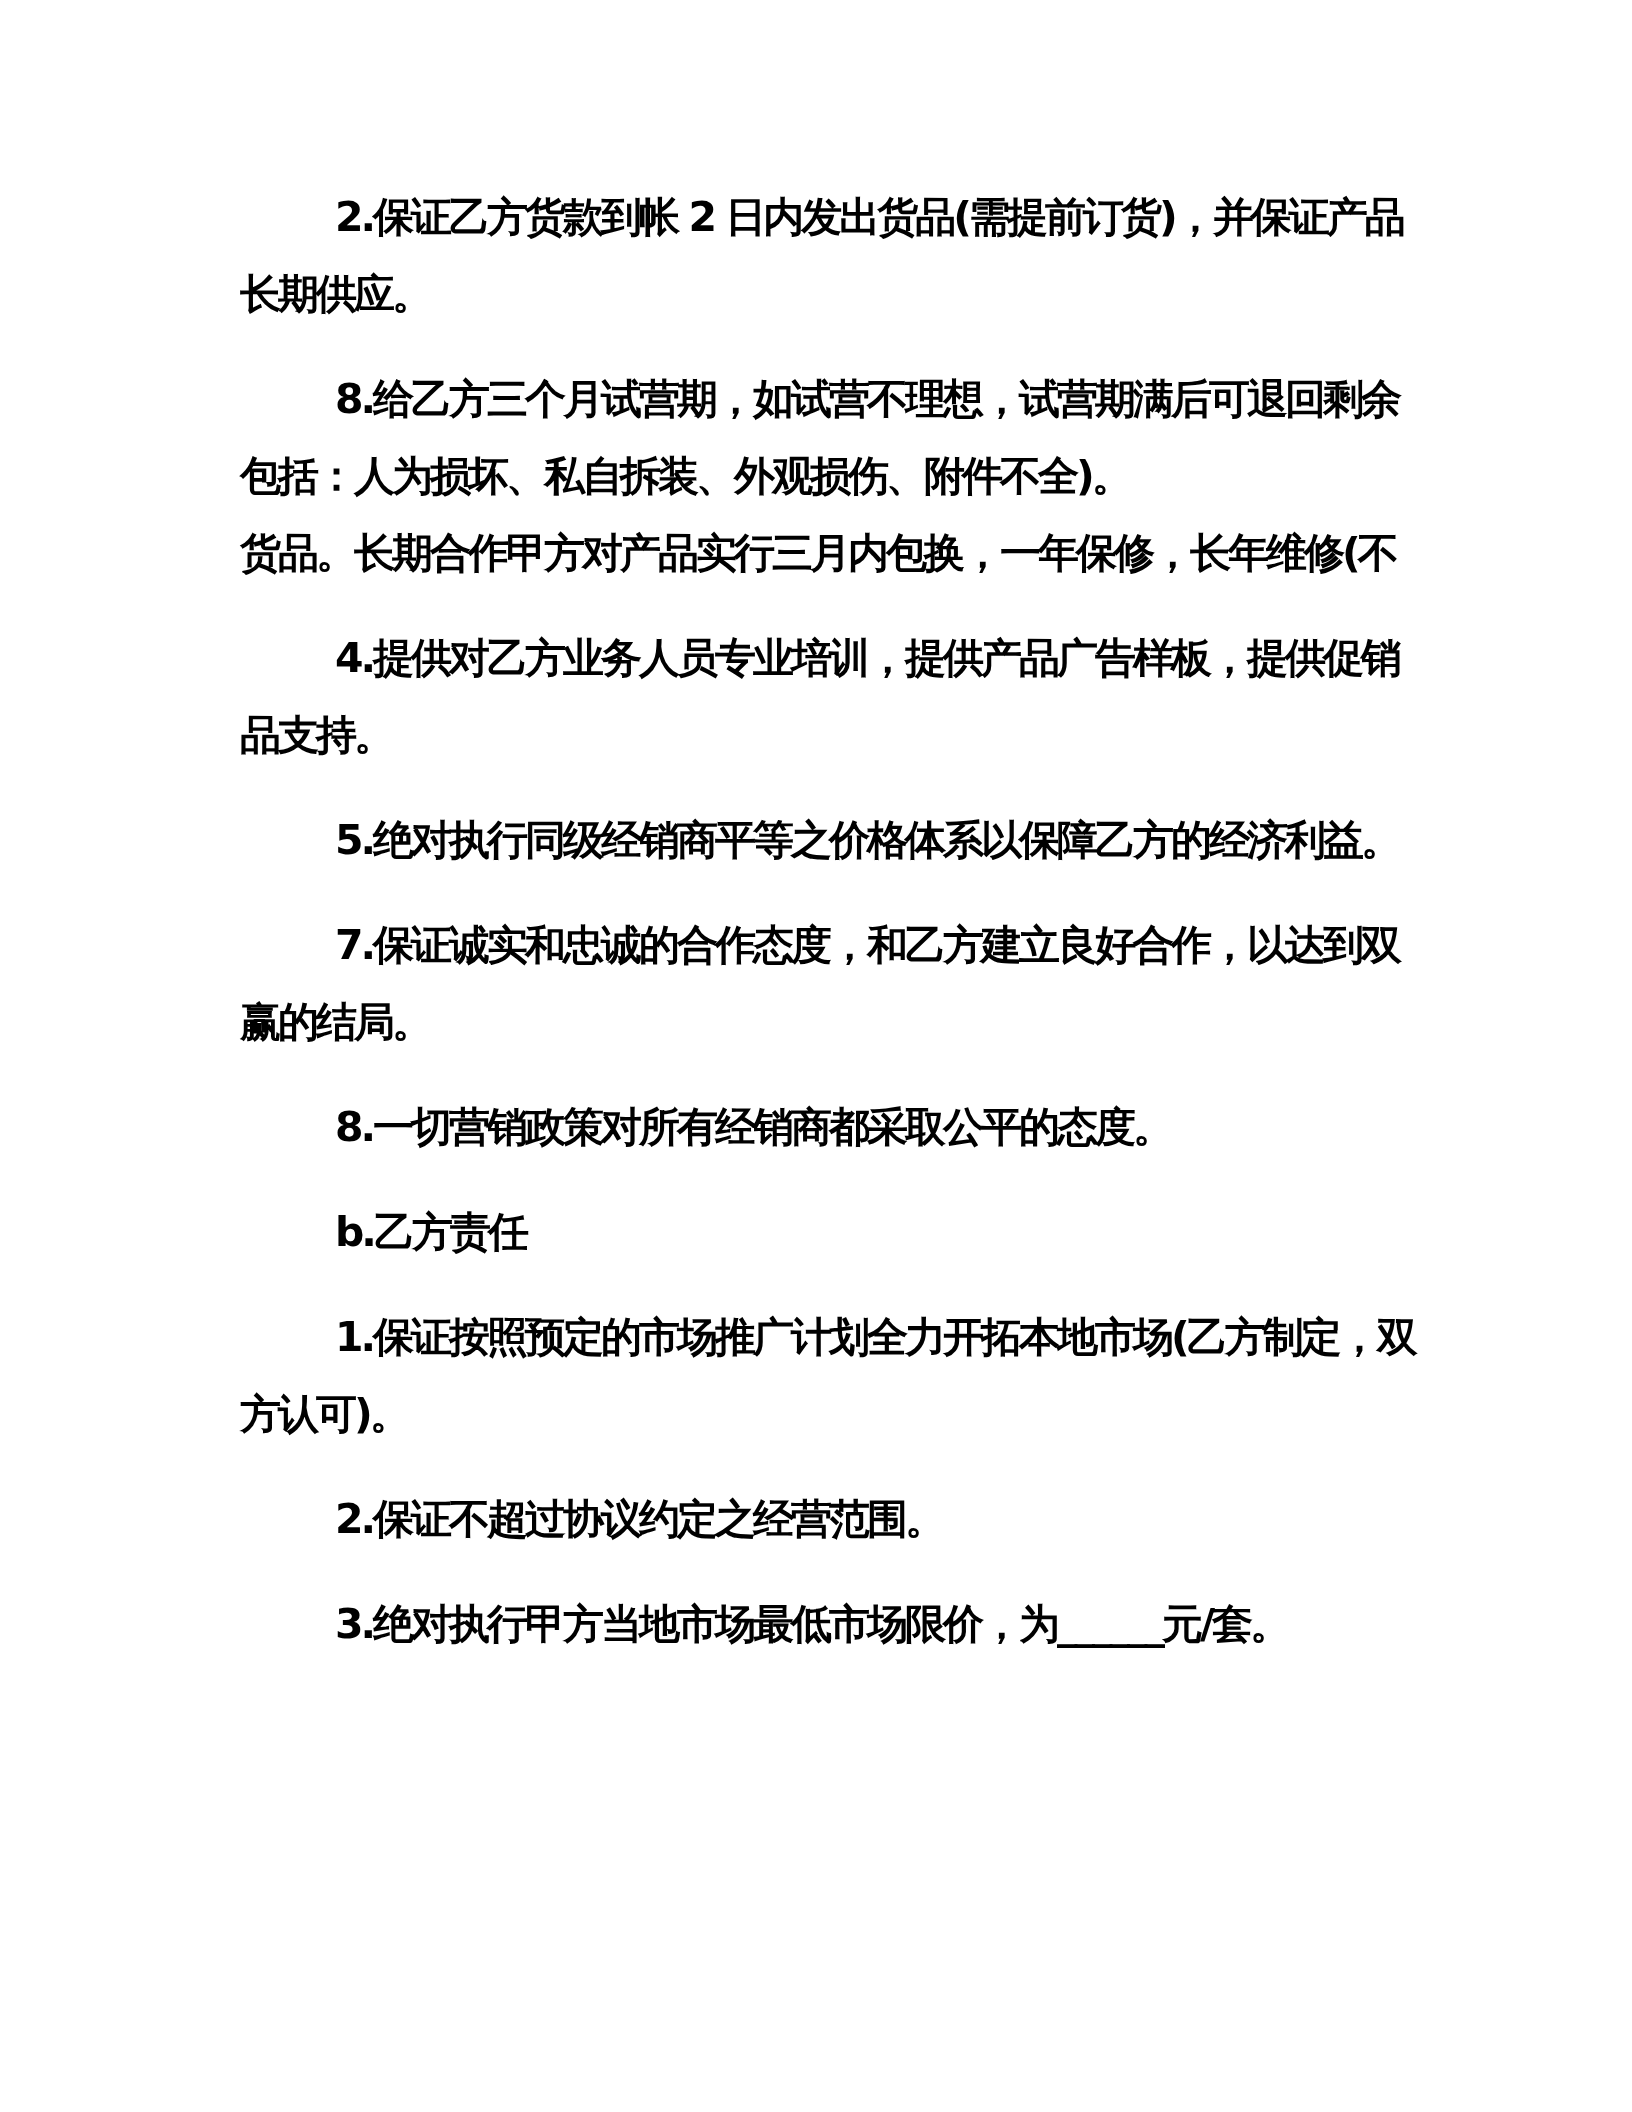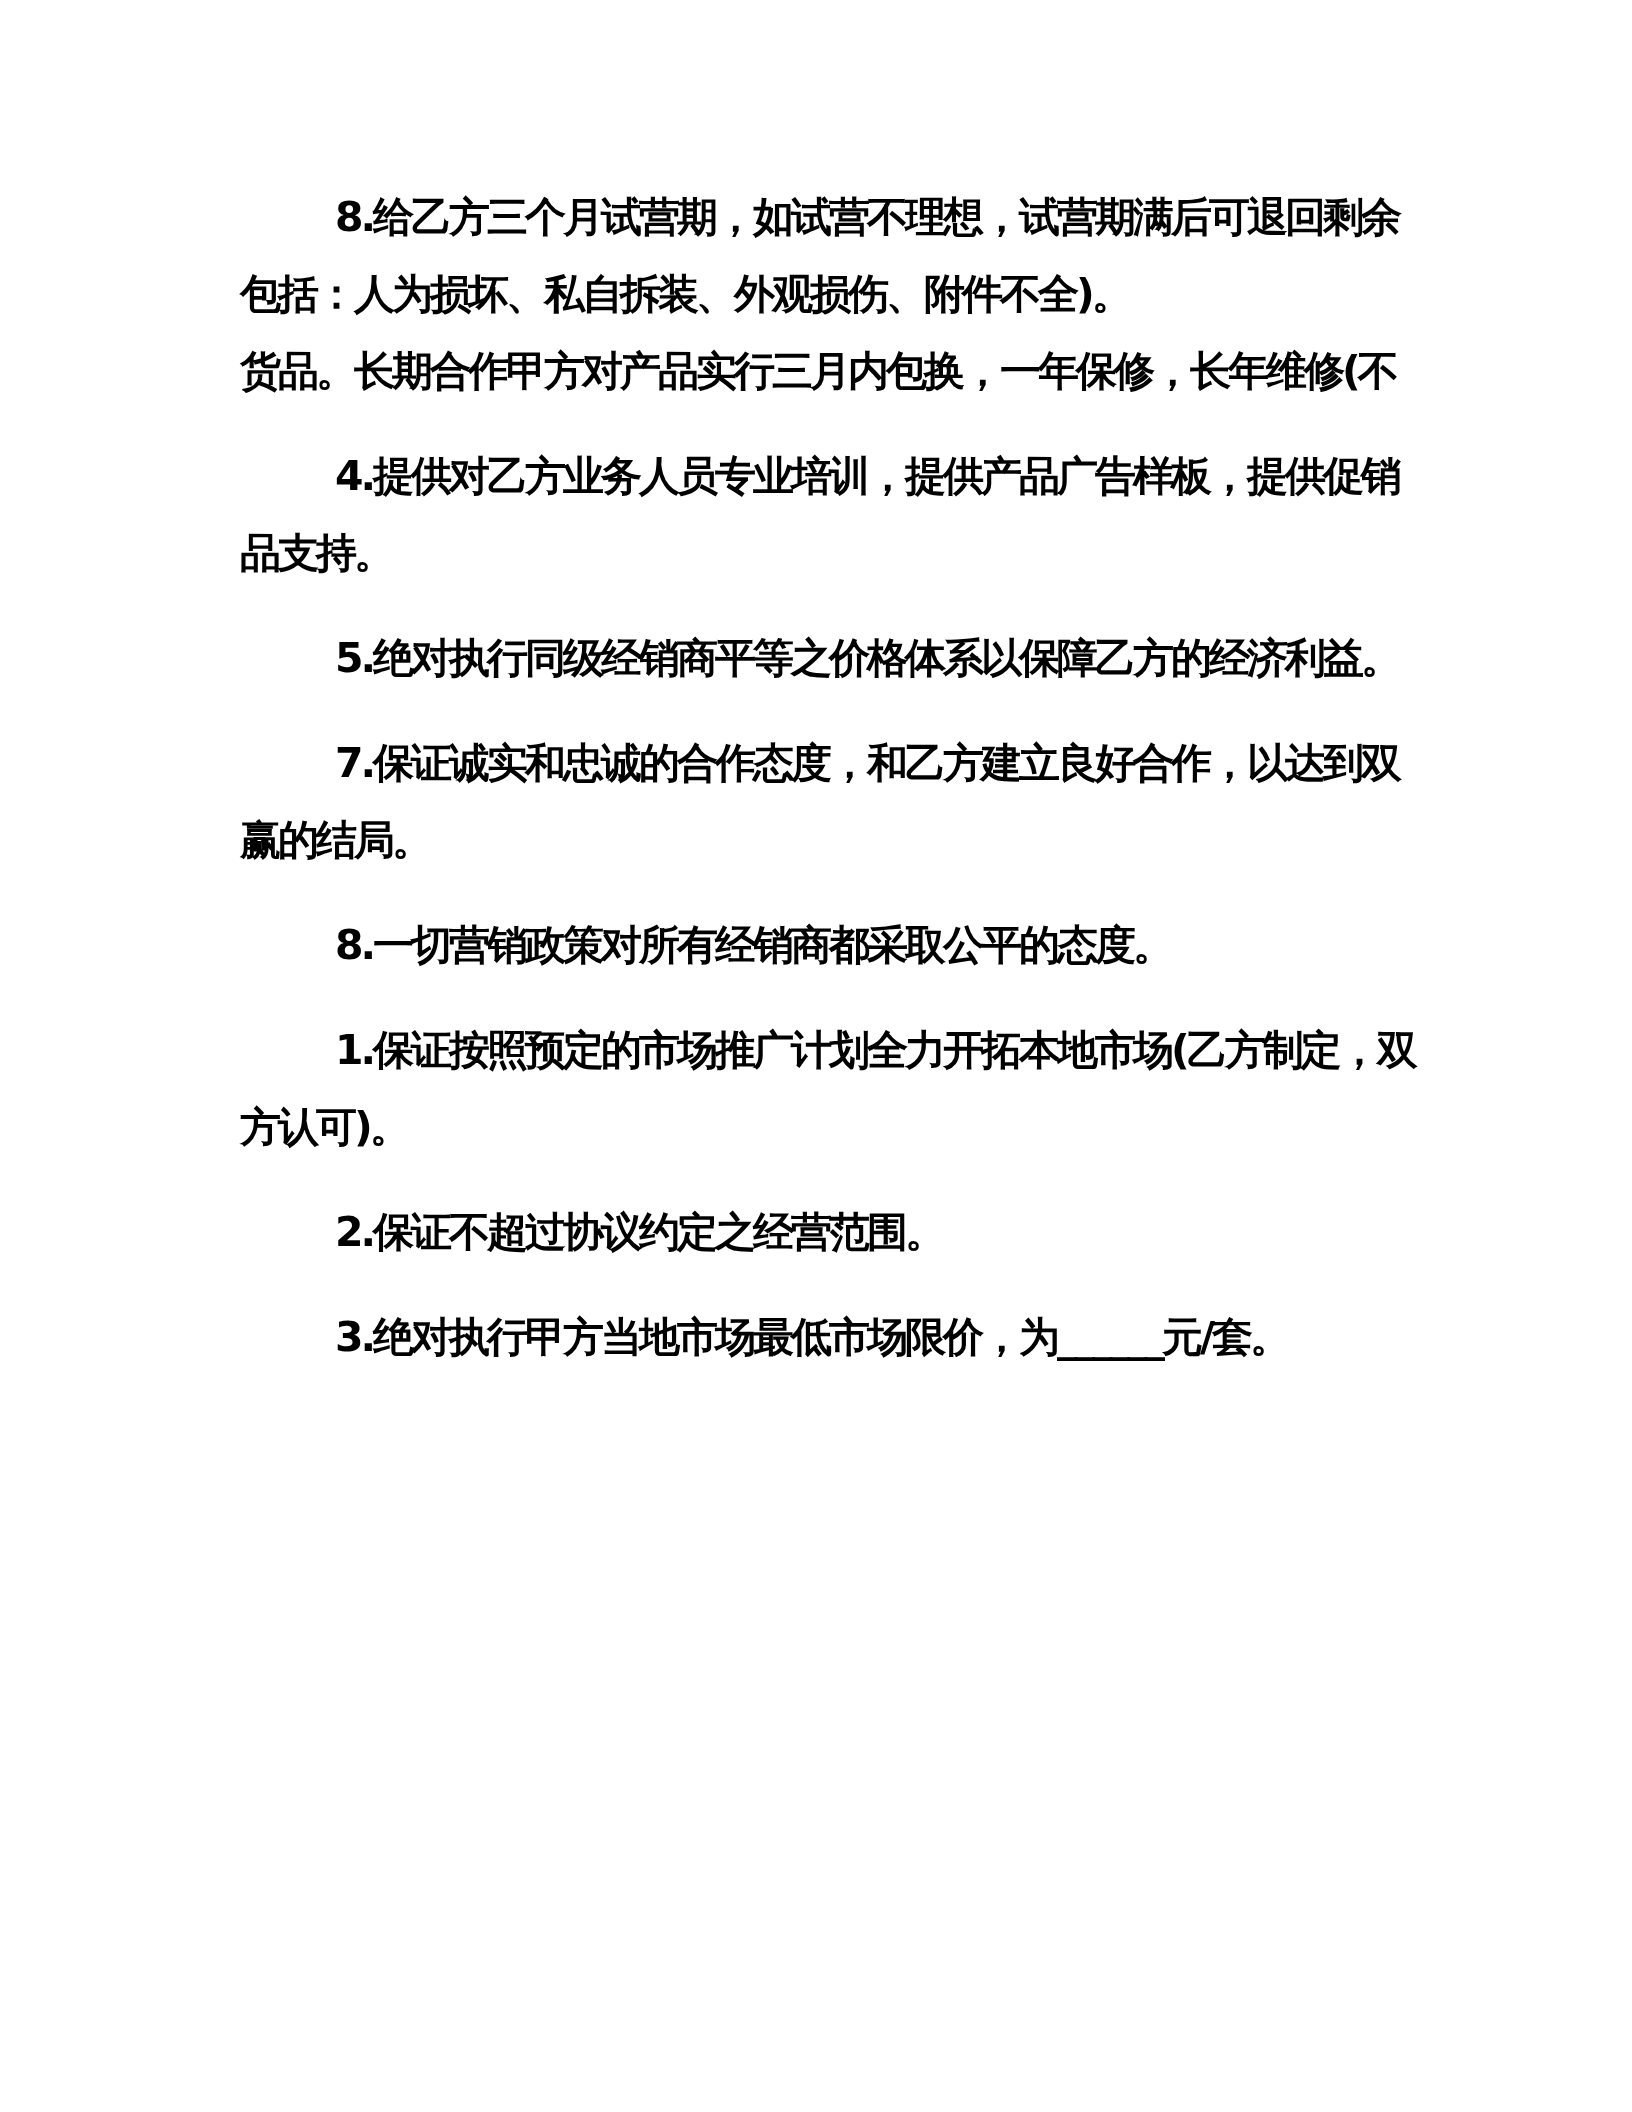--- a/index.html
+++ b/index.html
@@ -39,39 +39,46 @@
   .line.first {
     padding-left: 95px;
   }
 </style>
 </head>
 <body>
 
 <div class="page">
   <div class="doc" id="doc">
       <div class="para">
+        <div class="line first">2.保证乙方货款到帐 2 日内发出货品(需提前订货)，并保证产品</div>
+        <div class="line">长期供应。</div>
+      </div>
+      <div class="para">
         <div class="line first">8.给乙方三个月试营期，如试营不理想，试营期满后可退回剩余</div>
         <div class="line">包括：人为损坏、私自拆装、外观损伤、附件不全)。</div>
         <div class="line">货品。长期合作甲方对产品实行三月内包换，一年保修，长年维修(不</div>
       </div>
       <div class="para">
         <div class="line first">4.提供对乙方业务人员专业培训，提供产品广告样板，提供促销</div>
         <div class="line">品支持。</div>
       </div>
       <div class="para">
         <div class="line first">5.绝对执行同级经销商平等之价格体系以保障乙方的经济利益。</div>
       </div>
       <div class="para">
         <div class="line first">7.保证诚实和忠诚的合作态度，和乙方建立良好合作，以达到双</div>
         <div class="line">赢的结局。</div>
       </div>
       <div class="para">
         <div class="line first">8.一切营销政策对所有经销商都采取公平的态度。</div>
       </div>
       <div class="para">
+        <div class="line first">b.乙方责任</div>
+      </div>
+      <div class="para">
         <div class="line first">1.保证按照预定的市场推广计划全力开拓本地市场(乙方制定，双</div>
         <div class="line">方认可)。</div>
       </div>
       <div class="para">
         <div class="line first">2.保证不超过协议约定之经营范围。</div>
       </div>
       <div class="para">
         <div class="line first">3.绝对执行甲方当地市场最低市场限价，为______元/套。</div>
       </div>
     </div>

